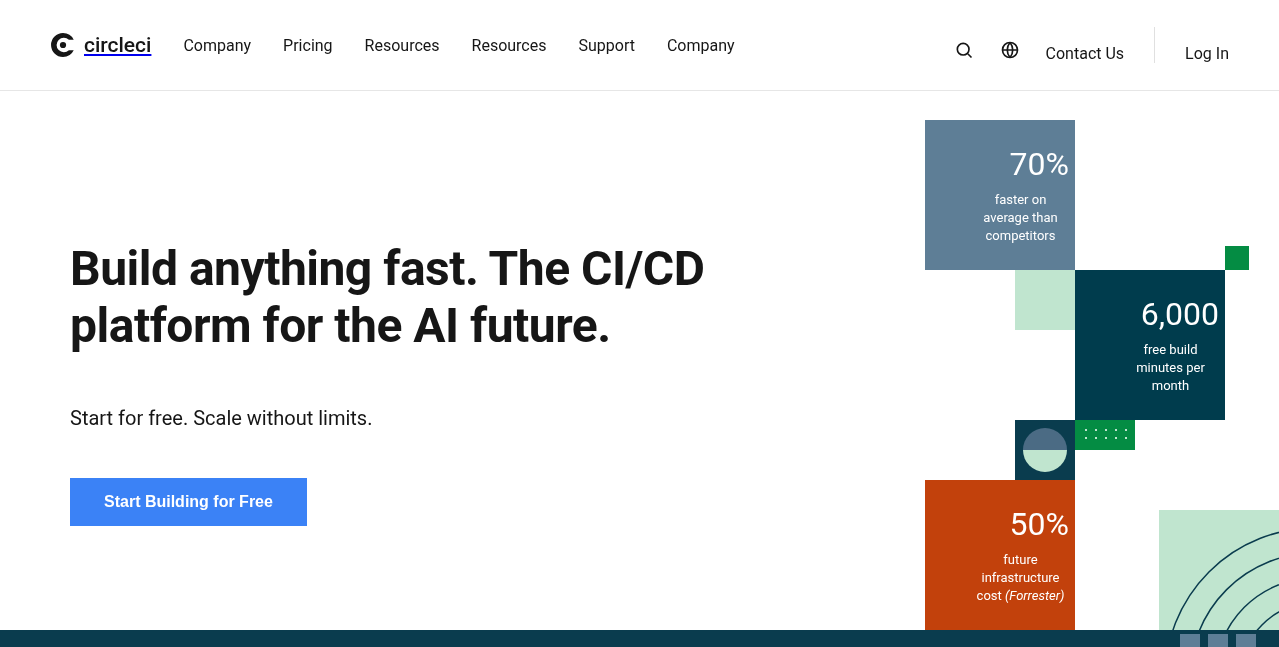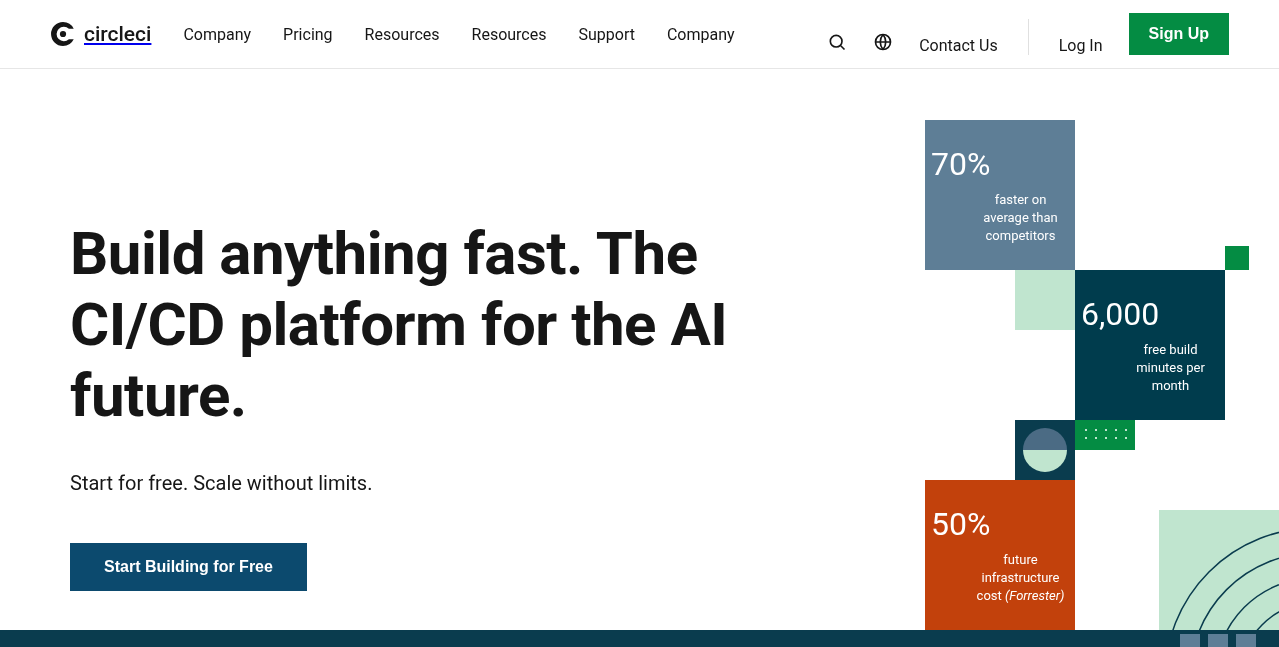--- a/index.html
+++ b/index.html
@@ -1,43 +1,43 @@
 <!DOCTYPE html>
 <html><head>
   <meta charset="utf-8">
   <style>
     * { margin: 0; padding: 0; box-sizing: border-box; }
     body { font-family: -apple-system, BlinkMacSystemFont, "Segoe UI", Roboto, Helvetica, Arial, sans-serif; color: #161616; background: #fff; width: 1279px; height: 647px; overflow: hidden; position: relative; }
     
     
-    .header { display: flex; align-items: center; height: 69px; padding: 8px 50px; border-bottom: 1px solid #e6e6e6; }
+    .header { display: flex; align-items: center; height: 91px; padding: 8px 50px; border-bottom: 1px solid #e6e6e6; }
     .logo { display: flex; align-items: center; margin-right: 32px; }
     .logo svg { display: block; }
     .logo-text { font-size: 21px; font-weight: 500; letter-spacing: 0; margin-left: 8px; color: #161616; }
     .nav { display: flex; gap: 32px; }
     .nav a { text-decoration: none; color: #161616; font-size: 16px; font-weight: 400; }
     .spacer { flex: 1; }
     .right-nav { display: flex; align-items: flex-end; gap: 26px; }
     .icon-btn { background: none; border: none; cursor: pointer; display: flex; align-items: center; color: #161616; }
     .divider { width: 1px; height: 36px; background: #e0e0e0; margin-left: 4px; margin-right: 4px; }
     .contact, .login { text-decoration: none; color: #161616; font-size: 16px; }
     .signup-btn { background: #048C43; color: #fff; border: none; padding: 12px 20px; font-size: 16px; font-weight: 600; cursor: pointer; }
 
     
     .hero { display: flex; padding-left: 70px; padding-top: 150px; position: relative; }
     .hero-left { width: 740px; }
-    .hero-title { font-size: 60px; font-weight: 700; line-height: 1.18; letter-spacing: -0.5px; color: #161616; }
-    .hero-sub { margin-top: 40px; font-size: 20px; color: #161616; font-weight: 400; }
+    .hero-title { font-size: 48px; font-weight: 700; line-height: 1.18; letter-spacing: -0.5px; color: #161616; }
+    .hero-sub { margin-top: 52px; font-size: 20px; color: #161616; font-weight: 400; }
     .hero-actions { margin-top: 48px; display: flex; gap: 14px; }
-    .btn-primary { background: #0c4a6e; color: #fff; border: none; padding: 15px 34px; font-size: 16px; font-weight: 700; cursor: pointer; }
+    .btn-primary { background: #3b82f6; color: #fff; border: none; padding: 15px 34px; font-size: 16px; font-weight: 700; cursor: pointer; }
     .btn-outline { background: #fff; color: #048C43; border: 2px solid #048C43; padding: 13px 44px; font-size: 16px; font-weight: 700; cursor: pointer; }
 
     
     .stats { position: absolute; top: 120px; left: 925px; width: 330px; height: 520px; }
-    .card { position: absolute; width: 150px; height: 150px; color: #fff; display: flex; flex-direction: column; align-items: flex-start; justify-content: center; text-align: center; padding: 6px; }
+    .card { position: absolute; width: 150px; height: 150px; color: #fff; display: flex; flex-direction: column; align-items: flex-end; justify-content: center; text-align: center; padding: 6px; }
     .card .val { font-size: 32px; font-weight: 400; }
     .card .cap { font-size: 13px; line-height: 1.4; margin-top: 8px; margin-left: 41px; }
     .card .cap em { font-style: italic; }
     .c1 { top: 0; left: 0; background: #5E7E96; }
     .c2 { top: 150px; left: 150px; background: #003C4D; }
     .c3 { top: 360px; left: 0; background: #c2410c; }
 
     
     .deco-sq1 { position: absolute; top: 126px; left: 300px; width: 24px; height: 24px; background: #048C43; }
     .deco-sq2 { position: absolute; top: 150px; left: 90px; width: 60px; height: 60px; background: #C0E5CF; }
@@ -90,21 +90,20 @@
       <span>
         <svg width="20" height="20" viewBox="0 0 24 24" fill="none" stroke="currentColor" stroke-width="2">
             <circle cx="12" cy="12" r="9"></circle>
             <path d="M3 12h18M12 3a14 14 0 0 1 0 18M12 3a14 14 0 0 0 0 18"></path>
           </svg>
       </span>
     </button>
     <a href="#" class="contact">Contact Us</a>
     <div class="divider"></div>
     <a href="#" class="login">Log In</a>
-    <button class="signup-btn">Sign Up</button>
   </div>
 </header>
 
 <section class="hero">
   <div class="hero-left">
     <h1 class="hero-title">Build anything fast. The CI/CD platform for the AI future.</h1>
     <p class="hero-sub">Start for free. Scale without limits.</p>
     <div class="hero-actions">
       <button class="btn-primary">Start Building for Free</button>
     </div>

